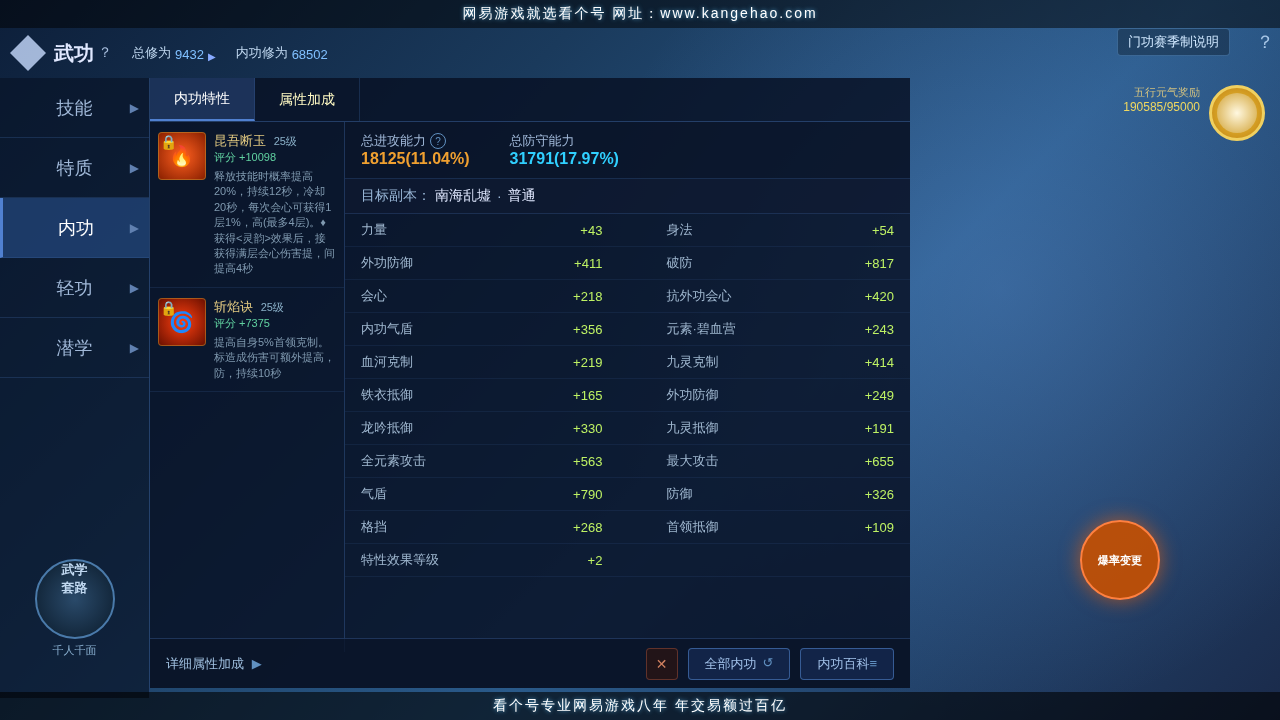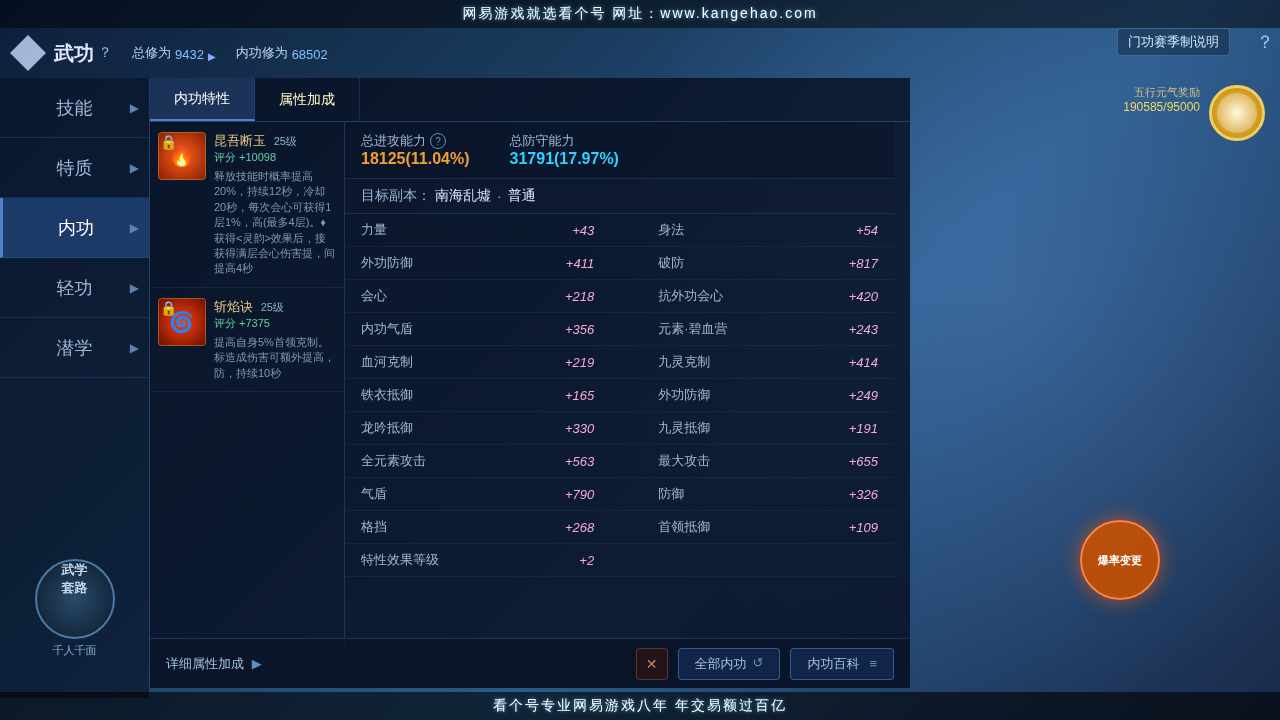--- a/index.html
+++ b/index.html
@@ -287,21 +287,21 @@
       font-size: 11px;
       margin-top: 4px;
       line-height: 1.4;
     }
 
     
     .stats-panel {
       position: absolute;
       top: 44px;
       left: 195px;
-      right: 16px;
+      right: 0;
       height: 530px;
       overflow-y: auto;
     }
 
     
     .totals-row {
       display: flex;
       padding: 10px 16px;
       gap: 40px;
       border-bottom: 1px solid rgba(60,100,160,0.3);
@@ -348,24 +348,23 @@
     .stats-table tr {
       border-bottom: 1px solid rgba(60,100,160,0.15);
     }
     .stats-table td {
       padding: 7px 16px;
       font-size: 13px;
       color: #c0d4e8;
     }
     .stats-table td.stat-name { color: #a0b8d0; }
     .stats-table td.stat-val {
-      color: #f9a8d4;
+      color: #bef264;
       text-align: right;
       font-size: 13px;
-      font-style: italic;
     }
 
     
     .bottom-bar {
       position: absolute;
       bottom: 0;
       left: 0;
       right: 0;
       height: 50px;
       display: flex;
@@ -413,21 +412,21 @@
     .btn-baike {
       padding: 6px 16px;
       background: rgba(20,40,80,0.8);
       border: 1px solid rgba(80,130,200,0.6);
       border-radius: 4px;
       color: #a0c0e8;
       font-size: 13px;
       cursor: pointer;
       display: flex;
       align-items: center;
-      gap: 10px;
+      gap: 0;
       text-align: right;
     }
 
     
     .explosion-badge {
       position: absolute;
       bottom: 120px;
       right: 120px;
       z-index: 60;
       background: rgba(200,80,0,0.9);

